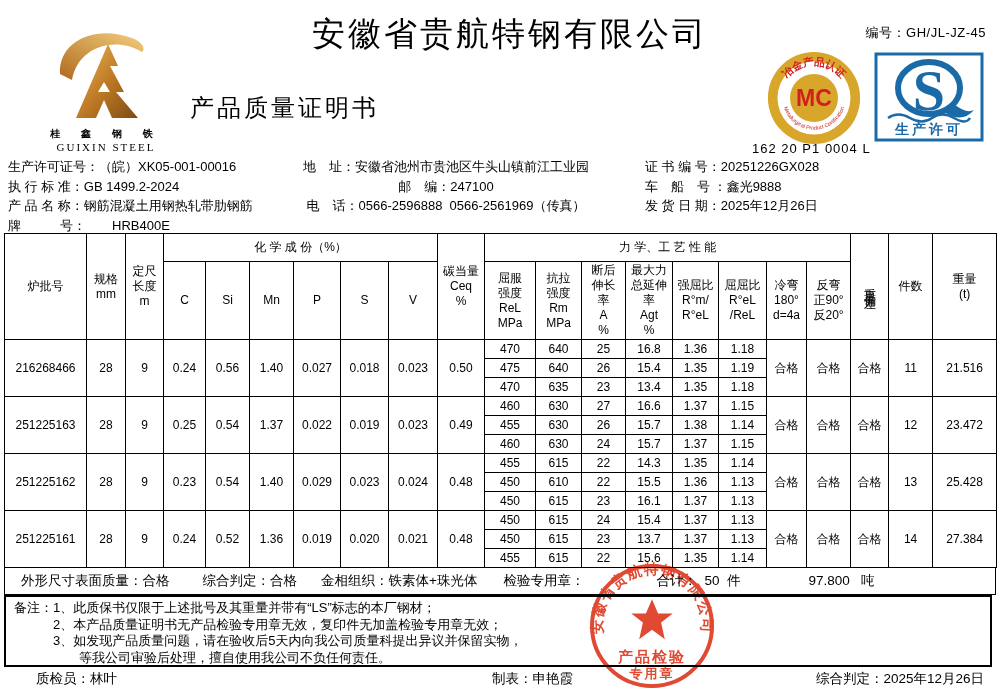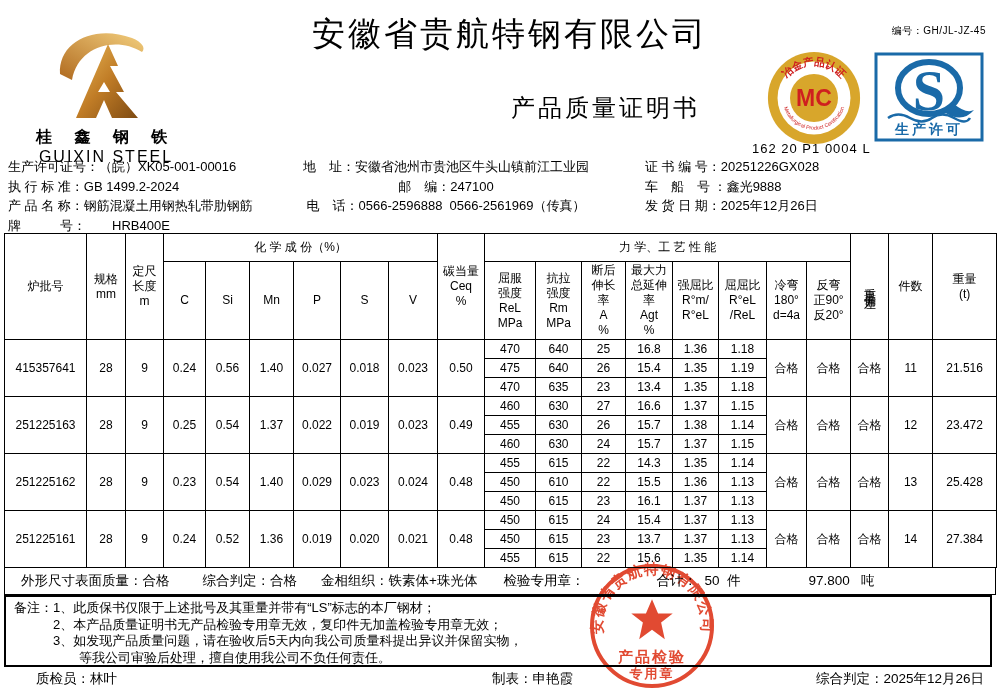--- a/index.html
+++ b/index.html
@@ -1,26 +1,26 @@
 <!DOCTYPE html>
 <html><head>
 <meta charset="utf-8">
 <style>
   html,body{margin:0;padding:0;background:#888;}
   .page{position:relative;width:1000px;height:694px;background:#fff;margin:0 auto;
         font-family:"Liberation Sans","DejaVu Sans",sans-serif;color:#000;overflow:hidden;}
   
   .company-title{position:absolute;top:12px;left:190px;right:170px;text-align:center;
     font-family:"Liberation Serif","DejaVu Serif",serif;font-size:33px;letter-spacing:3px;white-space:nowrap;}
-  .doc-title{position:absolute;top:92px;left:190px;right:300px;text-align:right;
+  .doc-title{position:absolute;top:92px;left:190px;right:300px;text-align:left;
     font-family:"Liberation Serif","DejaVu Serif",serif;font-size:24px;letter-spacing:3px;}
-  .cert-no{position:absolute;top:24px;right:14px;font-size:10px;letter-spacing:.5px;}
+  .cert-no{position:absolute;top:24px;right:14px;font-size:13px;letter-spacing:.5px;}
   .logo-block{position:absolute;left:36px;top:22px;width:140px;text-align:center;}
-  .logo-cn{font-size:16px;font-weight:bold;letter-spacing:9px;margin-top:1px;white-space:nowrap;}
-  .logo-en{font-size:16px;letter-spacing:2px;font-family:Liberation Sans, sans-serif;}
+  .logo-cn{font-size:10px;font-weight:bold;letter-spacing:9px;margin-top:1px;white-space:nowrap;}
+  .logo-en{font-size:11px;letter-spacing:2px;font-family:Liberation Serif, serif;}
   .mc-logo{position:absolute;left:766px;top:50px;}
   .mc-code{position:absolute;left:752px;top:141px;font-size:13px;letter-spacing:1px;white-space:pre;}
   .qs-logo{position:absolute;left:874px;top:52px;}
   
   .info{position:absolute;top:157px;left:0;width:100%;font-size:13px;}
   .info-col{position:absolute;top:0;}
   .info-col div{line-height:19.5px;white-space:pre;}
   .col-a{left:8px;} .col-b{left:303px;text-align:center;} .col-c{left:645px;}
   
   table.cert{position:absolute;top:233px;left:4px;width:992px;border-collapse:collapse;table-layout:fixed;}
@@ -205,21 +205,21 @@
         <th class="dense">冷弯
 180°
 d=4a</th>
         <th class="dense">反弯
 正90°
 反20°</th>
       </tr>
     </thead>
     <tbody id="tbody">
         <tr>
-          <td rowspan="3">415357641</td>
+          <td rowspan="3">216268466</td>
           <td rowspan="3">28</td>
           <td rowspan="3">9</td>
           <td rowspan="3">0.24</td>
           <td rowspan="3">0.56</td>
           <td rowspan="3">1.40</td>
           <td rowspan="3">0.027</td>
           <td rowspan="3">0.018</td>
           <td rowspan="3">0.023</td>
           <td rowspan="3">0.50</td>
           <td>470</td>

